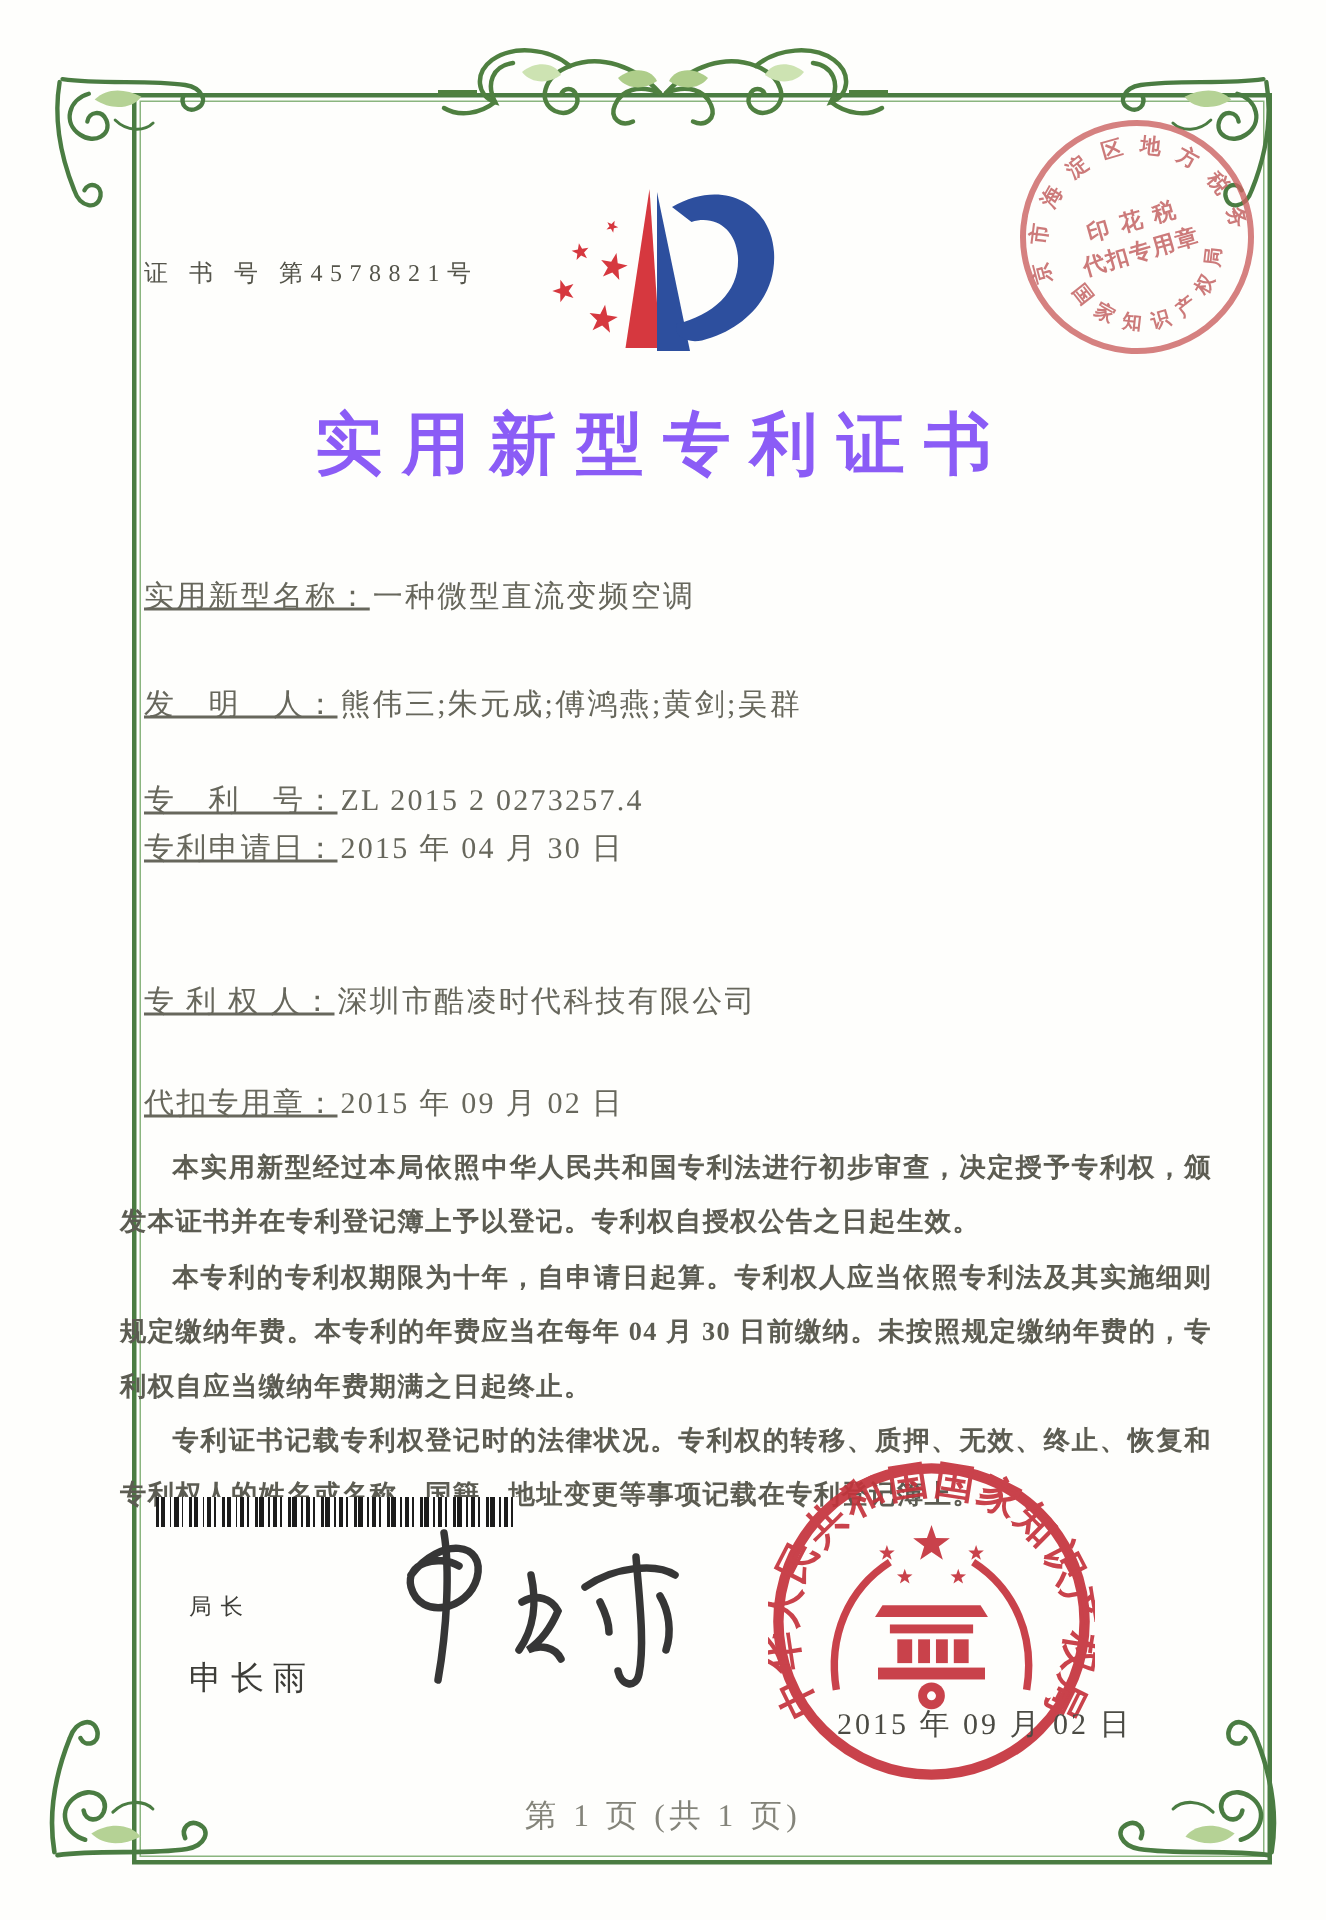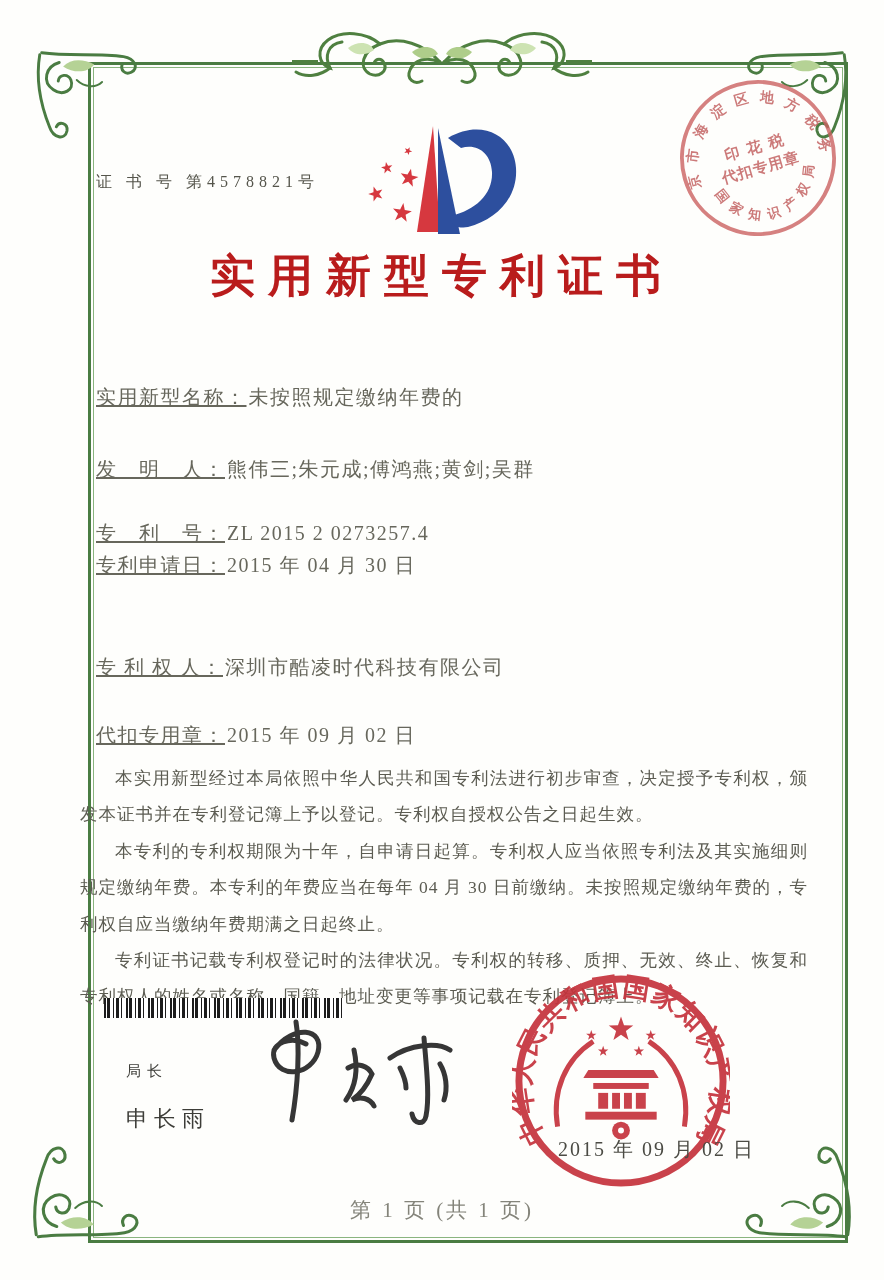--- a/index.html
+++ b/index.html
@@ -15,30 +15,30 @@
     border:3px solid #4a7c42;
   }
   .frame-inner{
     position:absolute;left:2px;top:2px;right:2px;bottom:2px;
     border:1px solid #8ab57f;
   }
   .ornament{pointer-events:none;}
   
   .cert-no{left:96px;top:124px;font-size:16px;letter-spacing:5px;color:#55554b;margin-top:48px;}
   .title{
-    left:0;top:246px;width:884px;text-align:center;
-    font-size:45px;font-weight:600;letter-spacing:13px;color:#b91c1c;
+    left:0;top:266px;width:884px;text-align:center;
+    font-size:45px;font-weight:600;letter-spacing:13px;color:#8b5cf6;
   }
   .field{left:96px;font-size:20px;color:#67675c;letter-spacing:1.5px;white-space:pre;}
   .field .lbl{margin-right:2px;text-decoration:underline;}
   .body-text{
     left:80px;top:760px;width:728px;font-size:17.5px;line-height:2.08;
     color:#5c5c52;text-align:justify;letter-spacing:1px;
   }
-  .body-text p{margin:0;text-indent:2em;}
+  .body-text p{margin:0;text-indent:2em;font-weight:bold;}
   .barcode{
     left:104px;top:998px;width:242px;height:20px;
     background:repeating-linear-gradient(90deg,#1c1c1c 0 2px,#fff 2px 3px,#1c1c1c 3px 6px,#fff 6px 9px,#1c1c1c 9px 10px,#fff 10px 12px,#1c1c1c 12px 15px,#fff 15px 17px,#1c1c1c 17px 18px,#fff 18px 22px);
   }
   .signer-title{left:126px;top:1062px;font-size:15px;color:#3d3d38;letter-spacing:6px;}
   .signer-name{left:126px;top:1104px;font-size:22px;color:#3d3d38;letter-spacing:6px;text-align:right;}
   .seal-main{left:512px;top:972px;opacity:.92;}
   .seal-date{left:558px;top:1136px;font-size:20px;color:#4b4b44;letter-spacing:2px;z-index:5;}
   .seal-tax{left:676px;top:76px;transform:rotate(-16deg);opacity:.8;}
   .footer{left:0;top:1196px;width:884px;text-align:center;font-size:21px;color:#84847a;letter-spacing:3px;}
@@ -115,21 +115,21 @@
     <path id="taxBottom" d="M 32,108 A 53,53 0 0 0 132,108" fill="none"></path>
     <text font-size="13" fill="#c05a5a" font-weight="bold">
       <textPath href="#taxBottom" startOffset="50%" text-anchor="middle" textLength="138">国家知识产权局</textPath>
     </text>
     <text x="82" y="76" text-anchor="middle" font-size="15" fill="#c05a5a" font-weight="bold" letter-spacing="2">印 花 税</text>
     <text x="82" y="97" text-anchor="middle" font-size="15" fill="#c05a5a" font-weight="bold" letter-spacing="1">代扣专用章</text>
   </svg>
 
   <div class="abs title">实用新型专利证书</div>
 
-  <div class="abs field" style="top:384px"><span class="lbl">实用新型名称：</span><span>未按照规定缴纳年费的</span></div>
+  <div class="abs field" style="top:384px"><span class="lbl">实用新型名称：</span><span>一种微型直流变频空调</span></div>
   <div class="abs field" style="top:456px"><span class="lbl">发　明　人：</span><span>熊伟三;朱元成;傅鸿燕;黄剑;吴群</span></div>
   <div class="abs field" style="top:520px"><span class="lbl">专　利　号：</span><span>ZL 2015 2 0273257.4</span></div>
   <div class="abs field" style="top:552px"><span class="lbl">专利申请日：</span><span>2015 年 04 月 30 日</span></div>
   <div class="abs field" style="top:654px"><span class="lbl">专 利 权 人：</span><span>深圳市酷凌时代科技有限公司</span></div>
   <div class="abs field" style="top:722px"><span class="lbl">代扣专用章：</span><span>2015 年 09 月 02 日</span></div>
 
   <div class="abs body-text">
     <p>本实用新型经过本局依照中华人民共和国专利法进行初步审查，决定授予专利权，颁发本证书并在专利登记簿上予以登记。专利权自授权公告之日起生效。</p>
     <p>本专利的专利权期限为十年，自申请日起算。专利权人应当依照专利法及其实施细则规定缴纳年费。本专利的年费应当在每年 04 月 30 日前缴纳。未按照规定缴纳年费的，专利权自应当缴纳年费期满之日起终止。</p>
     <p>专利证书记载专利权登记时的法律状况。专利权的转移、质押、无效、终止、恢复和专利权人的姓名或名称、国籍、地址变更等事项记载在专利登记簿上。</p>

